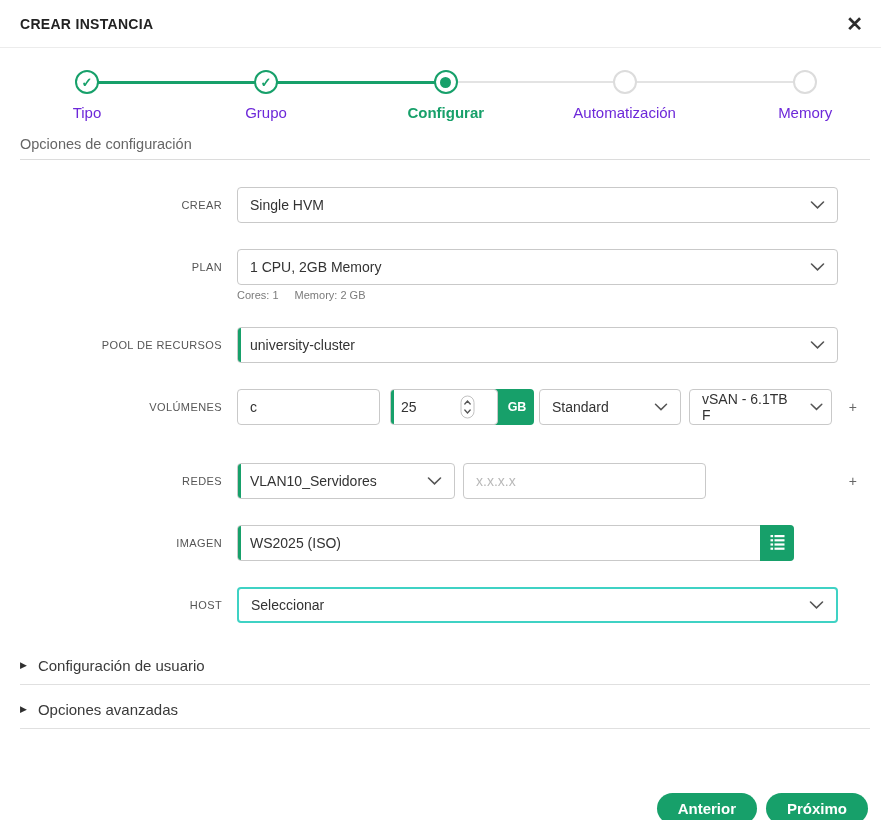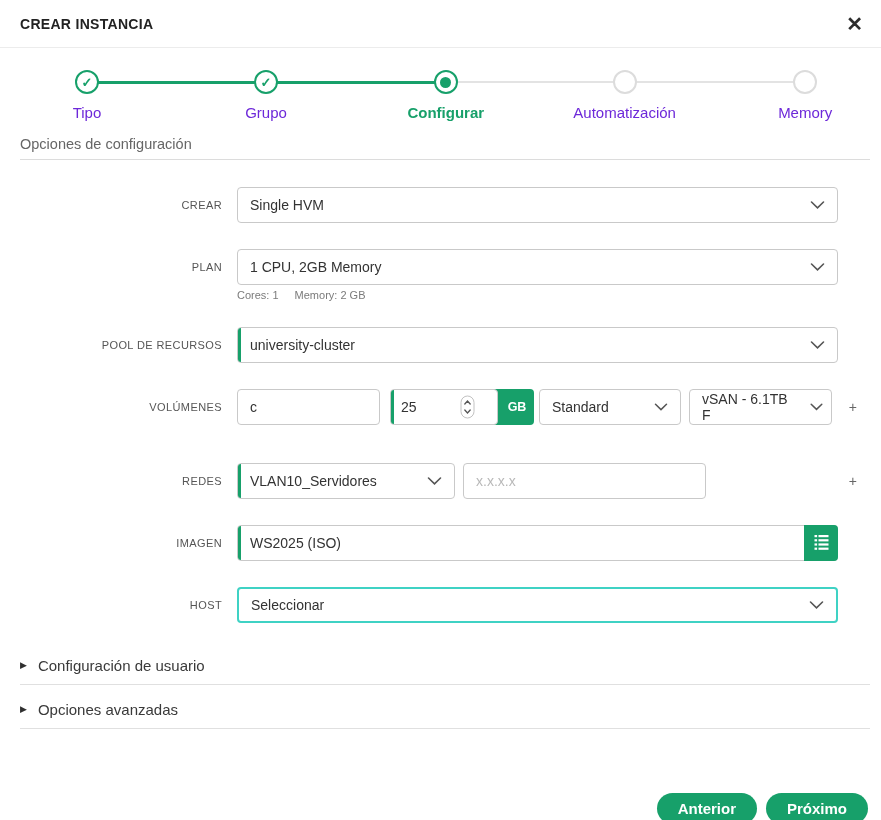--- a/index.html
+++ b/index.html
@@ -64,21 +64,21 @@
   .num-wrap::before{content:"";position:absolute;left:1px;top:1px;bottom:1px;width:3px;
     background:var(--green);border-radius:3px 0 0 3px;z-index:2;}
   .spinner{position:absolute;right:7px;top:50%;transform:translateY(-50%);cursor:pointer;display:flex;}
   .gb-btn{width:46px;height:36px;margin-left:6px;background:var(--green);color:#fff;
     font-size:12.5px;font-weight:700;border:none;border-radius:4px;display:flex;
     align-items:center;justify-content:center;cursor:pointer;padding-left:12px;}
   .add-btn{position:absolute;right:24px;top:50%;transform:translateY(-50%);
     color:#666;font-size:14px;cursor:pointer;line-height:1;}
 
   
-  .img-wrap{position:relative;width:601px;height:36px;border:1px solid #c9c9c9;border-radius:4px;
+  .img-wrap{position:relative;width:557px;height:36px;border:1px solid #c9c9c9;border-radius:4px;
     display:flex;align-items:center;}
   .img-wrap::before{content:"";position:absolute;left:0;top:0;bottom:0;width:3px;
     background:var(--green);border-radius:3px 0 0 3px;}
   .img-wrap input{flex:1;height:34px;border:none;border-radius:4px;font-family:"Liberation Sans",sans-serif;
     font-size:14px;color:#333;padding:0 45px 0 12px;outline:none;}
   .img-btn{position:absolute;right:-1px;top:-1px;bottom:-1px;width:34px;background:var(--green);
     border:none;border-radius:0 4px 4px 0;display:flex;align-items:center;justify-content:center;cursor:pointer;}
 
   .host-select{border:2px solid var(--teal);}
 

